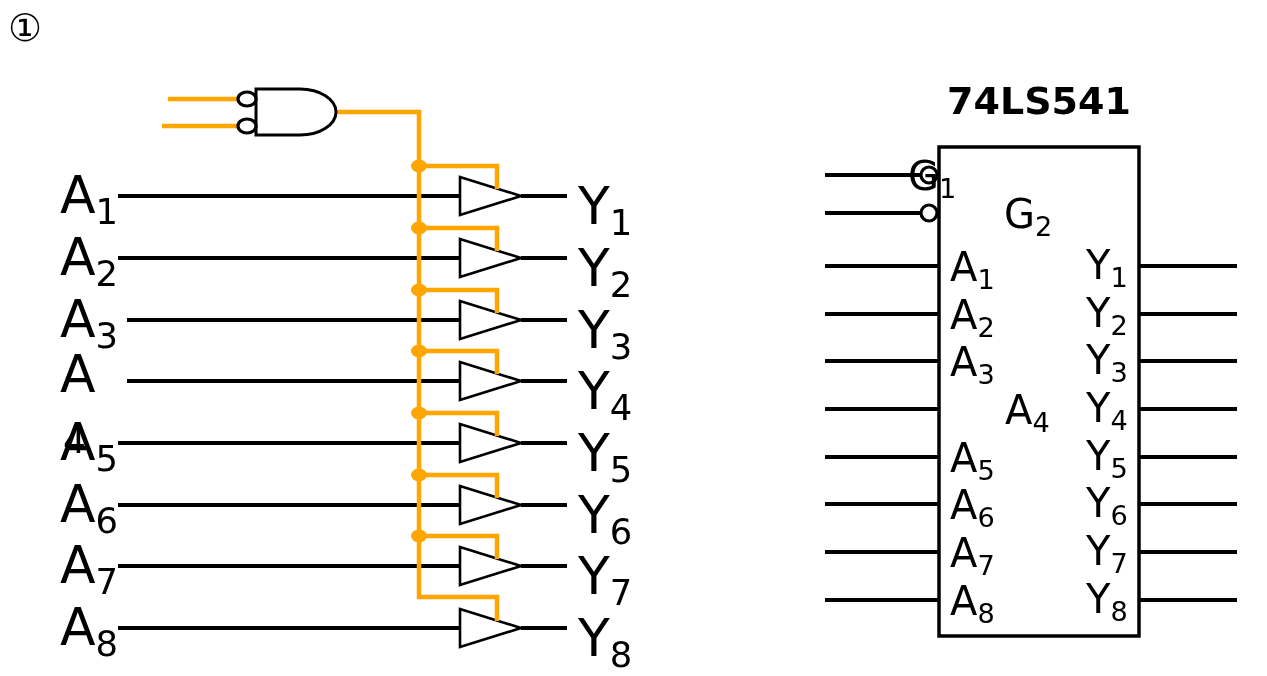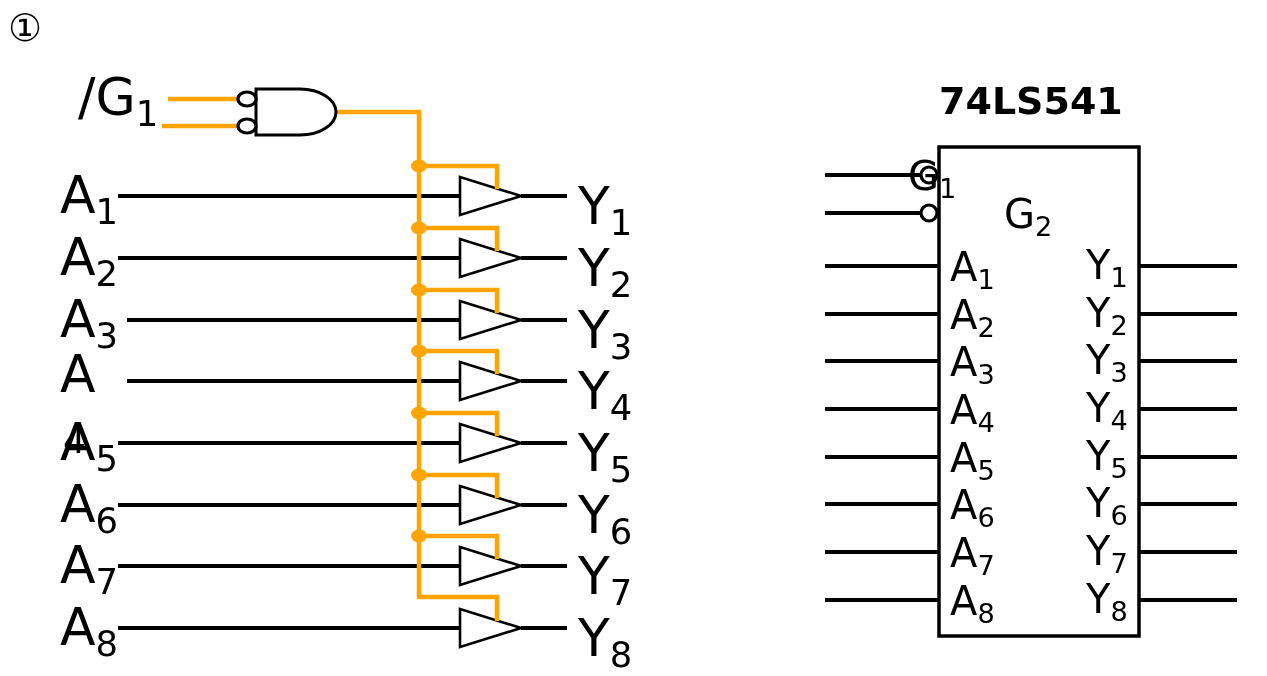--- a/index.html
+++ b/index.html
@@ -6,21 +6,21 @@
   * { margin:0; padding:0; box-sizing:border-box; }
   body { background:#ffffff; font-family:"DejaVu Sans","Liberation Sans",sans-serif; }
   .stage { position:relative; width:1267px; height:676px; background:#ffffff; overflow:hidden; }
   .stage svg { position:absolute; left:0; top:0; }
   .hdr { position:absolute; left:8px; top:6px; display:flex; align-items:flex-start; gap:42px;
          font-size:36px; font-weight:bold; color:var(--ink); line-height:1.2; white-space:nowrap; }
   .hdr .num { font-weight:400; font-size:38px; }
   .lbl { position:absolute; font-size:52px; line-height:1; color:var(--ink); white-space:nowrap; }
   .lbl .sub, .chiplbl .sub { font-size:0.68em; vertical-align:-0.30em; }
   .chiplbl { position:absolute; font-size:40px; line-height:1; color:var(--ink); white-space:nowrap; }
-  .chiptitle { position:absolute; left:939px; top:82px; width:200px; text-align:left;
+  .chiptitle { position:absolute; left:939px; top:82px; width:200px; text-align:center;
                font-size:38px; font-weight:bold; color:var(--ink); line-height:1; }
   .stray { position:absolute; font-size:36px; line-height:1; color:var(--ink); }
 </style>
 </head>
 <body>
 
 <div class="stage">
 
   <svg width="1267" height="676" viewBox="0 0 1267 676">
 
@@ -113,21 +113,20 @@
         <path d="M1139 504 H1237"></path>
         <path d="M1139 552 H1237"></path>
         <path d="M1139 600 H1237"></path>
     </g>
   </svg>
 
   <div class="hdr">
     <span class="num">①</span>
   </div>
 
-  <div class="lbl" style="left:78px;top:71px"><span>/G</span><span class="sub">1</span></div>
 
   <div class="lbl" style="left:60px;top:169px"><span>A</span><span class="sub">1</span></div>
   <div class="lbl" style="left:60px;top:231px"><span>A</span><span class="sub">2</span></div>
   <div class="lbl" style="left:60px;top:293px"><span>A</span><span class="sub">3</span></div>
   <div class="lbl" style="left:60px;top:348px"><span>A</span><span class="sub"></span></div>
   <div class="lbl" style="left:60px;top:416px"><span>A</span><span class="sub">5</span></div>
   <div class="lbl" style="left:60px;top:478px"><span>A</span><span class="sub">6</span></div>
   <div class="lbl" style="left:60px;top:539px"><span>A</span><span class="sub">7</span></div>
   <div class="lbl" style="left:60px;top:601px"><span>A</span><span class="sub">8</span></div>
 
@@ -143,21 +142,21 @@
   <div class="lbl" style="left:578px;top:612px"><span>Y</span><span class="sub">8</span></div>
 
   <div class="chiptitle">74LS541</div>
 
   <div class="chiplbl" style="left:908px;top:156px"><span>G</span><span class="sub">1</span></div>
   <div class="chiplbl" style="left:1004px;top:194px"><span>G</span><span class="sub">2</span></div>
 
   <div class="chiplbl" style="left:950px;top:247px"><span>A</span><span class="sub">1</span></div>
   <div class="chiplbl" style="left:950px;top:295px"><span>A</span><span class="sub">2</span></div>
   <div class="chiplbl" style="left:950px;top:342px"><span>A</span><span class="sub">3</span></div>
-  <div class="chiplbl" style="left:950px;top:390px"><span>A</span><span class="sub">4</span></div>
+  <div class="chiplbl" style="left:1005px;top:390px"><span>A</span><span class="sub">4</span></div>
   <div class="chiplbl" style="left:950px;top:438px"><span>A</span><span class="sub">5</span></div>
   <div class="chiplbl" style="left:950px;top:485px"><span>A</span><span class="sub">6</span></div>
   <div class="chiplbl" style="left:950px;top:533px"><span>A</span><span class="sub">7</span></div>
   <div class="chiplbl" style="left:950px;top:581px"><span>A</span><span class="sub">8</span></div>
 
   <div class="chiplbl" style="left:1086px;top:245px"><span>Y</span><span class="sub">1</span></div>
   <div class="chiplbl" style="left:1086px;top:293px"><span>Y</span><span class="sub">2</span></div>
   <div class="chiplbl" style="left:1086px;top:340px"><span>Y</span><span class="sub">3</span></div>
   <div class="chiplbl" style="left:1086px;top:388px"><span>Y</span><span class="sub">4</span></div>
   <div class="chiplbl" style="left:1086px;top:436px"><span>Y</span><span class="sub">5</span></div>

